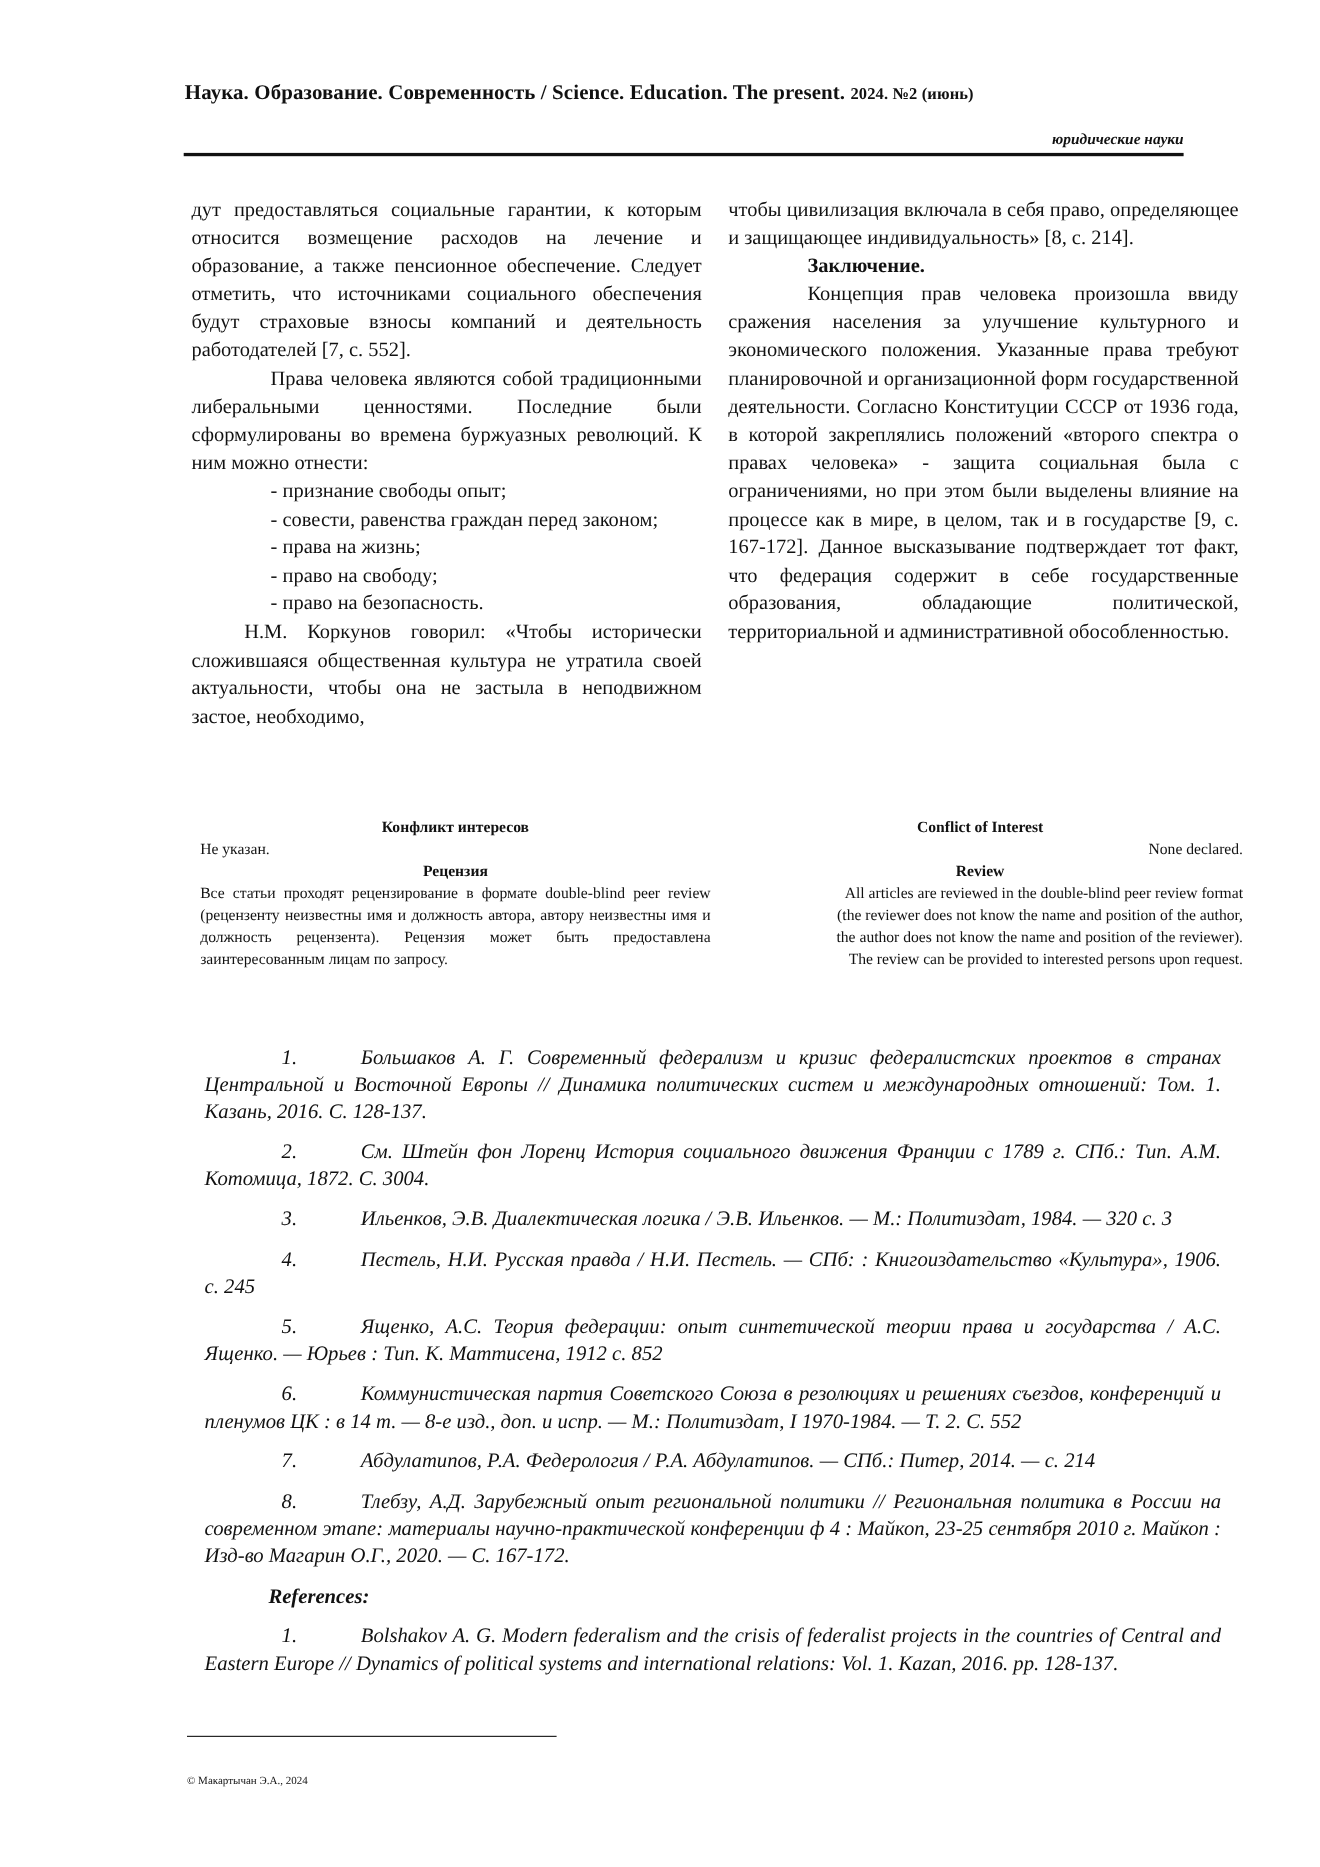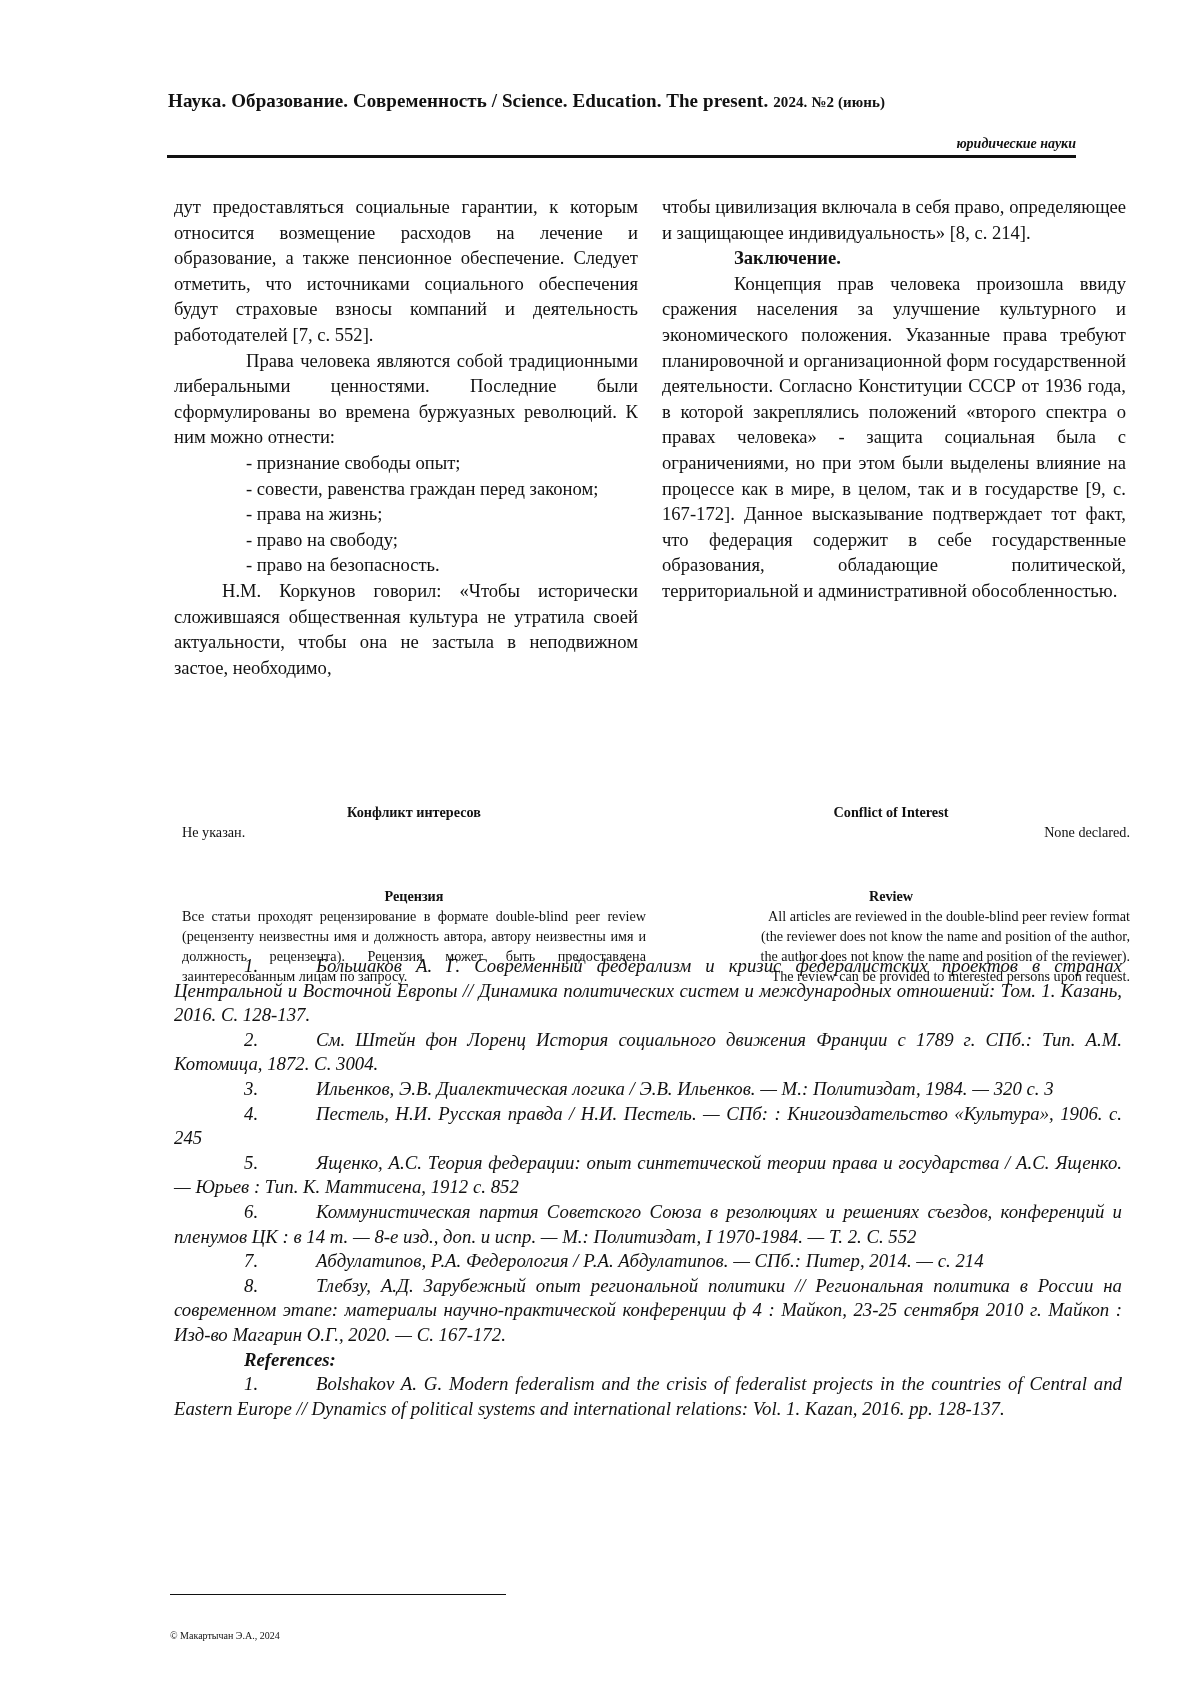--- a/index.html
+++ b/index.html
@@ -1,43 +1,43 @@
 <!DOCTYPE html>
 <html><head>
 <meta charset="utf-8">
 <style>
   html, body { margin:0; padding:0; background:#ffffff; }
   body { width:1200px; height:1697px; position:relative; overflow:hidden; color:#111; font-family:"Liberation Serif", "DejaVu Serif", serif; }
-  .page { position:absolute; left:0; top:16px; width:1200px; height:1543px; }
+  .page { position:absolute; left:0; top:0; width:1200px; height:1543px; }
 
   .header-title { position:absolute; left:168px; top:74px; font-weight:bold; font-size:19px; letter-spacing:0.1px; white-space:nowrap; }
   .header-title .issue { font-size:15px; }
   .section-tag { position:absolute; right:124px; top:120px; font-size:14px; font-style:italic; font-weight:bold; }
   .header-rule { position:absolute; left:167px; top:139px; width:909px; height:3px; background:#111; }
 
   .col { position:absolute; top:178px; width:464px; font-size:18.6px; line-height:25.6px; text-align:justify; }
   .col.left { left:174px; }
   .col.right { left:662px; }
   .col p { margin:0; }
   .indent1 { text-indent:72px; }
   .indent2 { text-indent:48px; }
   .list-item { padding-left:72px; }
   .list-item-wrap { text-indent:72px; }
   .heading-bold { font-weight:bold; text-indent:72px; }
 
   .decl { position:absolute; top:742px; width:464px; font-size:14.2px; line-height:20px; }
   .decl.left { left:182px; text-align:justify; }
   .decl.right { left:652px; width:478px; text-align:right; }
-  .decl .h { font-weight:bold; text-align:center;margin-top:44px; }
+  .decl .h { font-weight:bold; text-align:center; }
   .decl .right-align { text-align:right; }
   .decl .body-en { text-align:right; }
 
   .refs { position:absolute; left:174px; top:938px; width:948px; font-size:18.8px; line-height:24.6px; font-style:italic; text-align:justify; }
   .refs .refs-h { font-weight:bold; padding-left:70px; }
-  .refs .item { margin:0; }
+  .refs .item { margin:12px; }
   .refs .num { display:inline-block; width:72px; padding-left:70px; text-indent:0; }
 
   .foot-rule { position:absolute; left:170px; top:1578px; width:336px; height:1px; background:#111; }
   .copyright { position:absolute; left:170px; top:1614px; font-size:10px; }
 </style>
 </head>
 <body>
 
 <div class="page">
 

